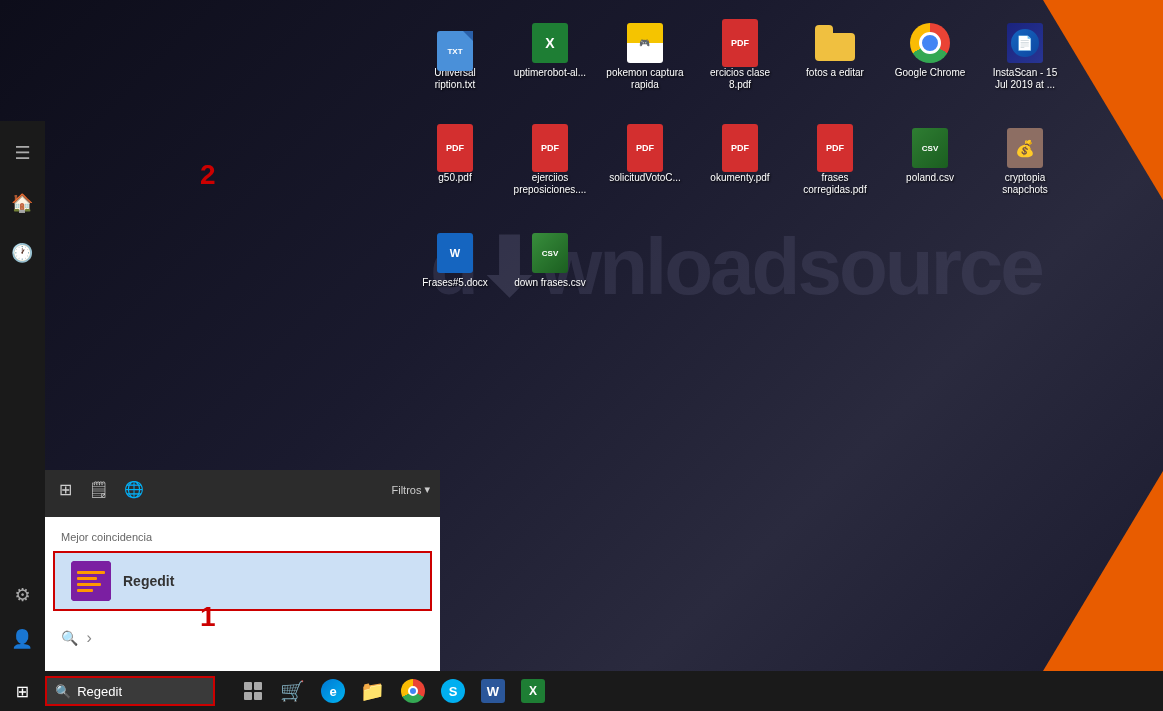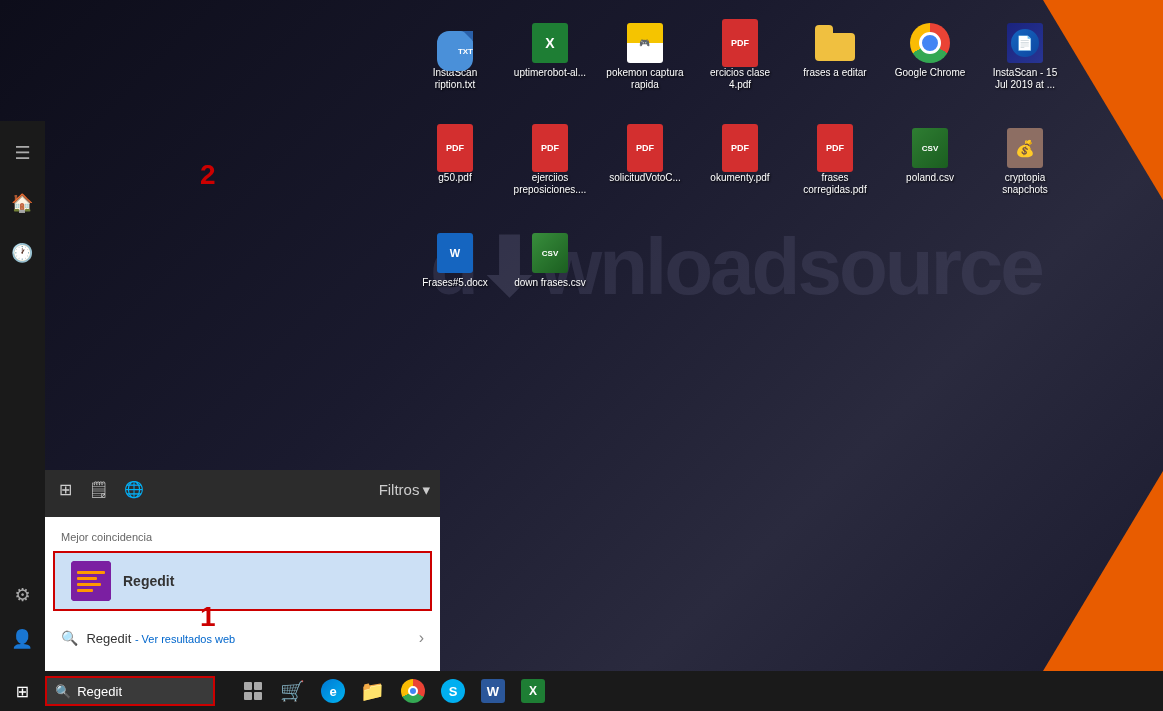--- a/index.html
+++ b/index.html
@@ -82,23 +82,23 @@
       text-shadow: 1px 1px 2px rgba(0,0,0,0.9);
       line-height: 1.2;
       max-width: 80px;
       word-wrap: break-word;
     }
 
     
     .file-icon-txt {
       background: #4a90d9;
       width: 36px; height: 40px;
-      border-radius: 12px;
+      border-radius: 3px;
       position: relative;
-      display: flex; align-items: center; justify-content: flex-end;
+      display: flex; align-items: center; justify-content: center;
       color: white; font-size: 9px; font-weight: bold; margin-top: 16px;
     }
     .file-icon-txt::before {
       content: '';
       position: absolute;
       top: 0; right: 0;
       width: 10px; height: 10px;
       background: #2a60a9;
       clip-path: polygon(0 0, 100% 100%, 100% 0);
     }
@@ -189,21 +189,21 @@
     .start-toolbar-icon {
       color: #ccc;
       font-size: 16px;
       padding: 4px;
       cursor: pointer;
     }
 
     .filters-btn {
       margin-left: auto;
       color: #ccc;
-      font-size: 15px;
+      font-size: 11px;
       cursor: pointer;
       display: flex; align-items: center; gap: 3px;
     }
 
     
     .search-results {
       background: white;
       flex: 1;
       padding: 10px 0;
       margin-top: 8px;
@@ -394,21 +394,21 @@
   </div>
 
   <div class="desktop-icons">
 
     <div class="desktop-icon">
       <div class="icon-img">
         <div class="file-icon-txt">
             <span style="font-size:8px;">TXT</span>
           </div>
       </div>
-      <span class="icon-label">InstaScan ription.txt</span>
+      <span class="icon-label">Universal ription.txt</span>
     </div>
 
     <div class="desktop-icon">
       <div class="icon-img">
         <div class="file-icon-excel">X</div>
       </div>
       <span class="icon-label">uptimerobot-al...</span>
     </div>
 
     <div class="desktop-icon">
@@ -417,31 +417,31 @@
       </div>
       <span class="icon-label">pokemon captura rapida</span>
     </div>
 
     <div class="desktop-icon">
       <div class="icon-img">
         <div class="file-icon-pdf">
             <span>PDF</span>
           </div>
       </div>
-      <span class="icon-label">ercicios clase 4.pdf</span>
+      <span class="icon-label">ercicios clase 8.pdf</span>
     </div>
 
     <div class="desktop-icon">
       <div class="icon-img">
         <div style="position:relative;width:40px;height:36px;">
           <div style="position:absolute;top:8px;left:0;width:40px;height:28px;background:#f0c040;border-radius:0 4px 4px 4px;"></div>
           <div style="position:absolute;top:0;left:0;width:18px;height:10px;background:#f0c040;border-radius:4px 4px 0 0;"></div>
         </div>
       </div>
-      <span class="icon-label">frases a editar</span>
+      <span class="icon-label">fotos a editar</span>
     </div>
 
 
 
     <div class="desktop-icon">
       <div class="icon-img">
         <div class="file-icon-chrome"></div>
       </div>
       <span class="icon-label">Google Chrome</span>
     </div>
@@ -570,24 +570,20 @@
       </div>
       <div class="best-match-text">
         <div class="best-match-title">Regedit</div>
       </div>
     </div>
 
     <div class="suggestions-section">
 
       <div class="suggestion-item">
         <span class="suggestion-search-icon">🔍</span>
-        <span class="suggestion-text">
-          <span>Regedit</span>
-          <span class="suggestion-web">- Ver resultados web</span>
-        </span>
         <span class="suggestion-arrow">›</span>
       </div>
     </div>
 
   </div>
 </div>
 
 <div class="annotation-label-2">2</div>
 
 <div class="annotation-label-1">1</div>

